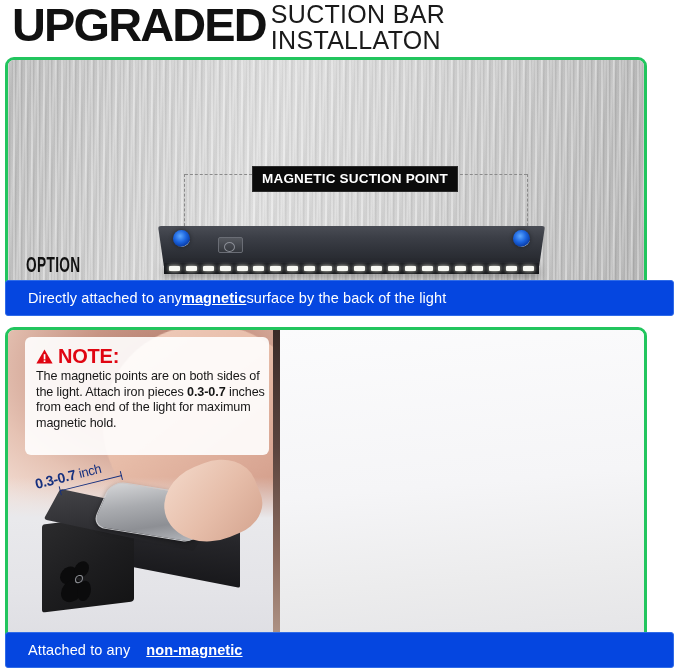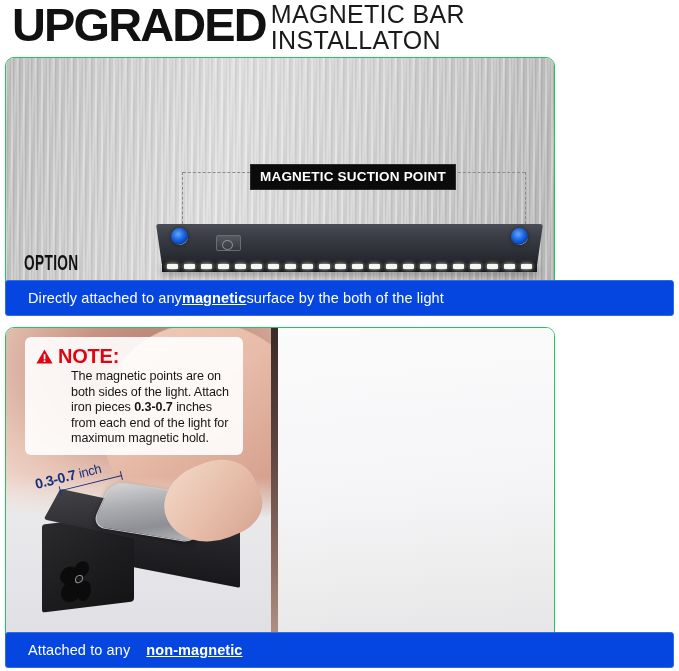--- a/index.html
+++ b/index.html
@@ -41,22 +41,22 @@
     font-weight: 400;
     letter-spacing: 0.3px;
     color: #1a1a1a;
     white-space: pre-line;
   }
 
   
   .panel {
     position: absolute;
     left: 5px;
-    width: 550px;
-    border: 1px solid #22c55e;
+    width: 642px;
+    border: 3px solid #22c55e;
     border-radius: 9px;
     overflow: hidden;
   }
   .panel-one { top: 57px; height: 258px; }
   .panel-two { top: 327px; height: 340px; }
 
   
   .metal {
     position: absolute;
     inset: 0;
@@ -250,21 +250,21 @@
     position: absolute;
     left: 0; top: 0;
     width: 7px; height: 100%;
     background: linear-gradient(180deg, #3a2b28 0%, #5a443e 35%, #8f6f63 70%, #bba193 100%);
   }
 
   
   .note-card {
     position: absolute;
     left: 25px; top: 337px;
-    width: 218px; height: 118px;
+    width: 244px; height: 118px;
     background: rgba(255,255,255,0.90);
     border-radius: 6px;
     padding: 9px 4px 8px 11px;
   }
   .note-head {
     display: flex;
     align-items: center;
     gap: 5px;
     margin-bottom: 3px;
   }
@@ -278,21 +278,20 @@
     font-size: 20px;
     font-weight: bold;
     letter-spacing: -0.2px;
     line-height: 20px;
   }
   .note-body {
     font-size: 12.6px;
     line-height: 15.6px;
     color: #161616;
     letter-spacing: -0.1px;
-    margin-left: 35px;
   }
   .note-body b { font-weight: bold; }
 
   
   .measure {
     position: absolute;
     left: 36px; top: 476px;
     transform: rotate(-14deg);
     transform-origin: left center;
   }
@@ -400,21 +399,21 @@
     left: 265px; top: 327px;
     width: 404px; height: 340px;
     overflow: hidden;
   }
 </style>
 </head>
 <body>
 
 <div class="header">
   <div class="header-main">UPGRADED</div>
-  <div class="header-sub">MAGNETIC BAR
+  <div class="header-sub">SUCTION BAR
 INSTALLATON</div>
 </div>
 
 <div class="panel panel-one">
   <div class="metal"></div>
 
   <div class="suction-zone"></div>
 
   <div class="suction-label">MAGNETIC SUCTION POINT</div>
 
@@ -452,21 +451,21 @@
 
   <div class="option-badge badge-01">
     <div class="option-word">OPTION</div>
     <div class="option-num">01</div>
   </div>
 </div>
 
 <div class="caption caption-one">
   <span>Directly attached to any </span>
     <b>magnetic</b>
-    <span> surface by the both of the light</span>
+    <span> surface by the back of the light</span>
 </div>
 
 <div class="panel panel-two">
 
   <div class="p2-left">
     <div class="p2-left-hand"></div>
     <div class="p2-left-lower"></div>
   </div>
 
   <div class="p2-right"></div>

